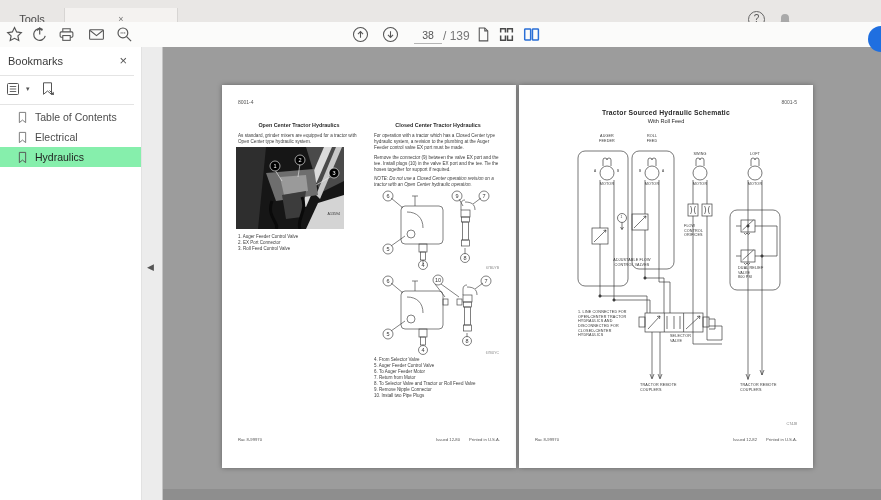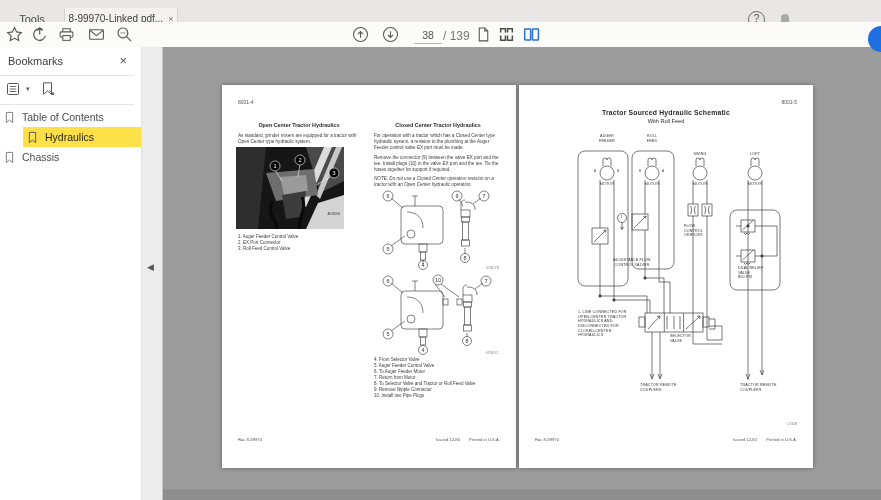--- a/index.html
+++ b/index.html
@@ -20,22 +20,22 @@
   .pagecount{position:absolute;left:443px;top:7px;font-size:12px;color:#777;}
   .avatar{position:absolute;left:868px;top:26px;width:26px;height:26px;border-radius:50%;background:#1f6fe0;z-index:5;}
   
   .sidebar{position:absolute;top:47px;left:0;width:141px;height:453px;background:#ffffff;border-right:1px solid #e2e2e2;}
   .sb-title{position:absolute;left:8px;top:8px;font-size:11px;color:#3a3a3a;}
   .sb-close{position:absolute;right:14px;top:6px;font-size:13px;color:#555;}
   .sb-div1{position:absolute;left:0;top:28px;width:134px;border-top:1px solid #e4e4e4;}
   .sb-div2{position:absolute;left:0;top:57px;width:134px;border-top:1px solid #e4e4e4;}
   .sb-tools{position:absolute;left:6px;top:34px;display:flex;gap:4px;align-items:center;}
   .sb-items{position:absolute;left:0;top:60px;width:141px;}
-  .sb-item{position:relative;height:20px;display:flex;align-items:center;gap:7px;padding-left:4px;font-size:10.5px;color:#4c4c4c;}
-  .sb-item.sel{background:#fde047;color:#1f1f1f;margin-left:23px;}
+  .sb-item{position:relative;height:20px;display:flex;align-items:center;gap:7px;padding-left:17px;font-size:10.5px;color:#4c4c4c;}
+  .sb-item.sel{background:#86efac;color:#1f1f1f;}
   .collapse-strip{position:absolute;top:47px;left:142px;width:20px;height:453px;background:#ececec;border-right:1px solid #c4c4c4;}
   .collapse-btn{position:absolute;top:215px;left:5px;font-size:9px;color:#555;}
   
   .docarea{position:absolute;top:47px;left:163px;width:718px;height:453px;background:#9c9c9c;}
   .hscroll{position:absolute;bottom:0;left:0;width:718px;height:11px;background:#8e8e8e;}
   .page{position:absolute;top:38px;width:294px;height:383px;background:#ffffff;box-shadow:0 0 5px rgba(0,0,0,0.35);}
   .page-left{left:59px;}
   .page-right{left:356px;}
   .pg{color:#3c3c3c;}
   .pgno{position:absolute;top:14px;font-size:5px;color:#555;}
@@ -52,21 +52,20 @@
   .schlabel{position:absolute;font-size:3.7px;line-height:1.25;color:#333;white-space:pre-line;letter-spacing:.15px;}
   .schlabel.ctr{text-align:center;transform:translateX(-50%);}
   .portltr{position:absolute;font-size:3.2px;color:#333;}
 </style>
 </head>
 <body>
 
 <div class="tabbar">
   <div class="tab tab-tools">Tools</div>
   <div class="tab tab-doc">
-    <span>8-99970-Linked pdf...</span>
     <span class="tab-close">×</span>
   </div>
   <div class="tb-right-icons">
     <div class="help-circle">?</div>
     <svg width="16" height="16" viewBox="0 0 16 16">
       <path d="M8 2a4 4 0 0 0-4 4v3.2L2.6 11h10.8L12 9.2V6a4 4 0 0 0-4-4z" fill="#a9a9a9"></path>
       <path d="M6.6 12.2a1.5 1.5 0 0 0 2.8 0z" fill="#a9a9a9"></path>
     </svg>
   </div>
 </div>
@@ -138,31 +137,31 @@
     </svg>
   </div>
   <div class="sb-div2"></div>
   <div class="sb-items">
     <div class="sb-item">
       <svg width="11" height="13" viewBox="0 0 14 16">
           <path d="M3 1.5h8v13l-4-3.2-4 3.2z" fill="none" stroke="#777" stroke-width="1.2"></path>
         </svg>
       <span>Table of Contents</span>
     </div>
+    <div class="sb-item">
+      <svg width="11" height="13" viewBox="0 0 14 16">
+          <path d="M3 1.5h8v13l-4-3.2-4 3.2z" fill="none" stroke="#777" stroke-width="1.2"></path>
+        </svg>
+      <span>Electrical</span>
+    </div>
     <div class="sb-item sel">
       <svg width="11" height="13" viewBox="0 0 14 16">
           <path d="M3 1.5h8v13l-4-3.2-4 3.2z" fill="none" stroke="#555" stroke-width="1.2"></path>
         </svg>
       <span>Hydraulics</span>
-    </div>
-    <div class="sb-item">
-      <svg width="11" height="13" viewBox="0 0 14 16">
-          <path d="M3 1.5h8v13l-4-3.2-4 3.2z" fill="none" stroke="#777" stroke-width="1.2"></path>
-        </svg>
-      <span>Chassis</span>
     </div>
   </div>
 </div>
 <div class="collapse-strip">
   <div class="collapse-btn">◀</div>
 </div>
 
 <div class="docarea">
 
   <div class="page page-left pg">

